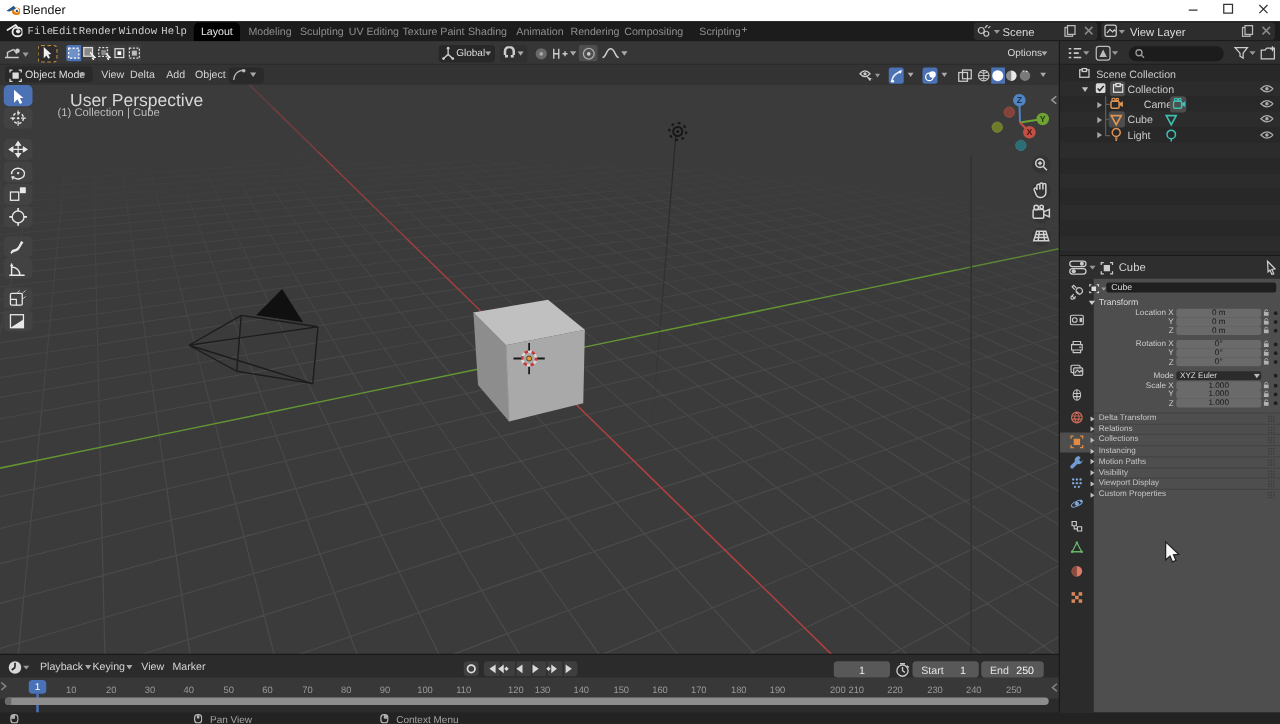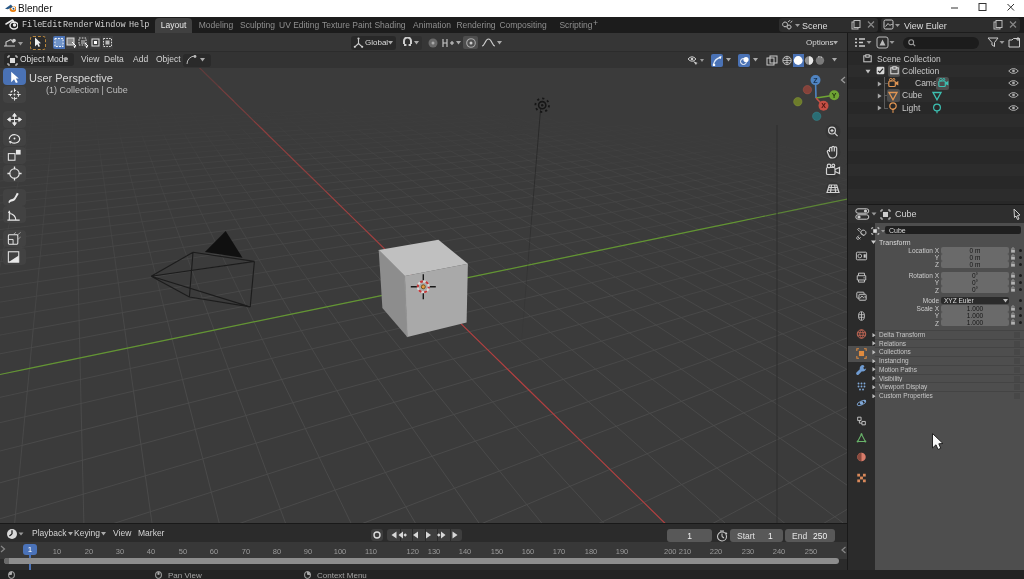--- a/index.html
+++ b/index.html
@@ -7,21 +7,21 @@
 body { font-family:"Liberation Sans", sans-serif; position:relative; }
 .abs { position:absolute; }
 .tx { white-space:nowrap; }
 
 #titlebar { left:0; top:0; width:1024px; height:17px; background:#ffffff;padding-left:36px; }
 #titlebar .t { left:18px; top:3px; font-size:10px; color:#111; }
 
 #topbar { left:0; top:17px; width:1024px; height:16px; background:#1c1c1c; }
 .menu { font-size:8.5px; color:#cfcfcf; top:3px;font-family:Liberation Mono, monospace; }
 .tab { font-size:8.5px; color:#8f8f8f; top:1px; height:15px; line-height:15px; text-align:center; border-radius:4px 4px 0 0; }
-.tab.active { background:#404040; color:#e8e8e8; }
+.tab.active { background:#000000; color:#e8e8e8; }
 
 #toolrow { left:0; top:33px; width:848px; height:19px; background:#363636; border-bottom:1px solid #2c2c2c;}
 
 #vphead { left:0; top:52px; width:848px; height:16px; background:#333333; }
 .vmenu { font-size:8.5px; color:#d4d4d4; top:2px; }
 
 #viewport { left:0; top:68px; width:848px; height:456px; background:#3b3b3b; overflow:hidden; }
 
 .tbtn { left:3px; width:23px; height:17px; background:#424242; border-radius:4px; }
 .tbtn.act { background:#4a72b5; }
@@ -96,21 +96,21 @@
   <svg class="abs" style="left:851px;top:3px" width="26" height="10" viewBox="0 0 26 10">
     <rect x="1" y="2" width="6" height="7" fill="none" stroke="#bbb" stroke-width="1"></rect>
       <rect x="3" y="0.5" width="6" height="7" fill="#2d2d2d" stroke="#bbb" stroke-width="1"></rect>
     <path d="M17 1.5 l6 6 M23 1.5 l-6 6" stroke="#888" stroke-width="1.2"></path>
   </svg>
   <svg class="abs" style="left:883px;top:2px" width="18" height="12" viewBox="0 0 18 12">
     <rect x="1" y="1" width="9" height="9" rx="1.5" fill="none" stroke="#ccc" stroke-width="1"></rect>
       <path d="M2.5 7.5 l2.5-3 2 2 1.5-1.5 1 1" stroke="#ccc" fill="none" stroke-width="1"></path>
     <path d="M12 5 l2.5 3 2.5-3z" fill="#999"></path>
   </svg>
-  <div class="abs tx" style="left:904px;top:3.5px;font-size:9px;color:#ddd">View Euler</div>
+  <div class="abs tx" style="left:904px;top:3.5px;font-size:9px;color:#ddd">View Layer</div>
   <svg class="abs" style="left:993px;top:3px" width="26" height="10" viewBox="0 0 26 10">
     <rect x="1" y="2" width="6" height="7" fill="none" stroke="#bbb" stroke-width="1"></rect>
       <rect x="3" y="0.5" width="6" height="7" fill="#2d2d2d" stroke="#bbb" stroke-width="1"></rect>
     <path d="M17 1.5 l6 6 M23 1.5 l-6 6" stroke="#888" stroke-width="1.2"></path>
   </svg>
 </div>
 
 <div id="toolrow" class="abs">
   <svg class="abs" style="left:3px;top:4px" width="22" height="12" viewBox="0 0 22 12">
     <path d="M1 9 h11 M3 9 V5 l5-2.5 M8 2.5 l2.5 3.5" stroke="#ccc" stroke-width="1.1" fill="none"></path>
@@ -289,21 +289,21 @@
 <polygon points="378.7,250.0 438.4,239.8 467.9,263.8 404.8,276.1" fill="#c0c0c0"></polygon>
 <path d="M404.8 276.1L407.3 337.1 M378.7 250.0L404.8 276.1" stroke="#9b9b9b" stroke-width="0.8" fill="none"></path>
 <circle cx="423.3" cy="286.8" r="5.5" fill="none" stroke="#d8d8d8" stroke-width="2.2"></circle>
 <circle cx="423.3" cy="286.8" r="5.5" fill="none" stroke="#c23b3b" stroke-width="2.2" stroke-dasharray="2.9 2.9" stroke-dashoffset="1.2"></circle>
 <path d="M423.3 280.3v-6 M423.3 293.3v6 M416.8 286.8h-6 M429.8 286.8h6" stroke="#191919" stroke-width="1.4"></path>
 <circle cx="423.3" cy="286.8" r="2" fill="#e8983d" stroke="#5a4010" stroke-width="0.8"></circle>
 <circle cx="542.2" cy="105.2" r="3.6" fill="none" stroke="#161616" stroke-width="1.6"></circle>
 <circle cx="542.2" cy="105.2" r="1.2" fill="#161616"></circle>
 <circle cx="542.2" cy="105.2" r="6.8" fill="none" stroke="#161616" stroke-width="1.8" stroke-dasharray="2.2 3.1"></circle>
 </svg>
-  <div class="abs tx" style="left:29px;top:4px;font-size:11px;color:#d8d8d8">User Perspective</div>
+  <div class="abs tx" style="left:56px;top:4px;font-size:14px;color:#d8d8d8">User Perspective</div>
   <div class="abs tx" style="left:46px;top:16.5px;font-size:9px;color:#bdbdbd">(1) Collection | Cube</div>
 <div class="abs tbtn act" style="top:0px"></div>
 <svg class="abs" style="left:3px;top:0px" width="23" height="17" viewBox="0 0 23 18">
       <path d="M8 4 L8 15 L11 12 L13 16 L15 15 L13 11 L16 11 Z" fill="#fff"></path>
     </svg>
 <div class="abs tbtn " style="top:18.2px"></div>
 <svg class="abs" style="left:3px;top:18.2px" width="23" height="17" viewBox="0 0 23 18">
       <circle cx="11.5" cy="9" r="4.5" fill="none" stroke="#e8e8e8" stroke-width="1.2" stroke-dasharray="2.4 1.6"></circle>
       <path d="M11.5 2.5v4 M11.5 11.5v4 M5 9h4 M14 9h4" stroke="#e8e8e8" stroke-width="1" fill="none"></path>
       <circle cx="11.5" cy="9" r="1" fill="#e8e8e8"></circle>

